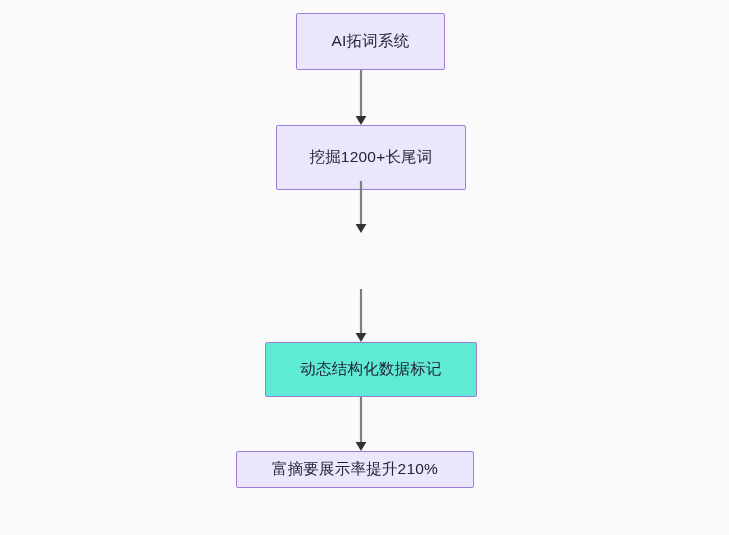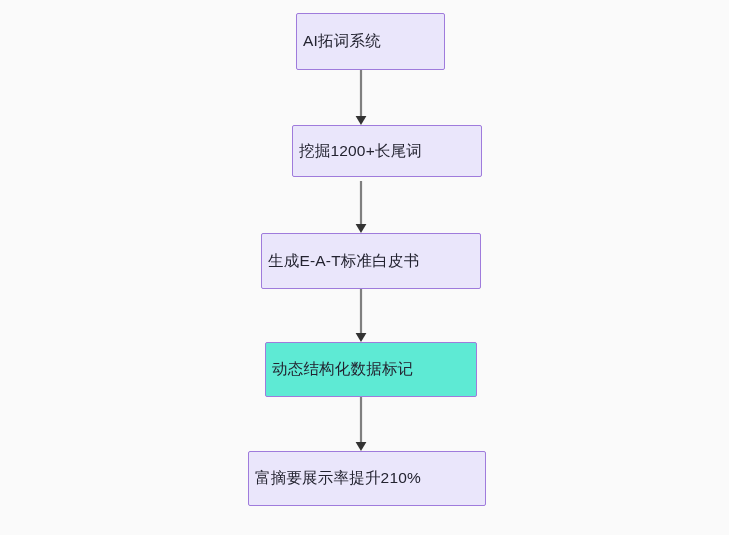--- a/index.html
+++ b/index.html
@@ -19,20 +19,21 @@
     height: 535px;
   }
   .node {
     position: absolute;
     box-sizing: border-box;
     background: #eae6fb;
     border: 1.6px solid #9f7bdc;
     border-radius: 2px;
     display: flex;
     align-items: center;
+    justify-content: center;
     color: #232330;
     font-size: 15.5px;
     line-height: 1.2;
     letter-spacing: 0.2px;
     white-space: nowrap;
   }
   .node-label {
     display: block;
     padding: 0 6px;
   }
@@ -48,33 +49,30 @@
 </style>
 </head>
 <body>
 
 <div id="flowchart">
 
   <div class="node" id="node-n1" style="left: 296px; top: 13px; width: 149px; height: 57px; background: rgb(234, 230, 251); border-color: rgb(159, 123, 220); color: rgb(35, 35, 48);">
     <span class="node-label">AI拓词系统</span>
   </div>
 
-  <div class="node" id="node-n2" style="left: 292px; top: 125px; width: 190px; height: 52px; background: rgb(234, 230, 251); border-color: rgb(159, 123, 220); color: rgb(35, 35, 48);">
+  <div class="node" id="node-n2" style="left: 276px; top: 125px; width: 190px; height: 65px; background: rgb(234, 230, 251); border-color: rgb(159, 123, 220); color: rgb(35, 35, 48);">
     <span class="node-label">挖掘1200+长尾词</span>
   </div>
 
-  <div class="node" id="node-n3" style="left: 261px; top: 233px; width: 220px; height: 56px; background: rgb(234, 230, 251); border-color: rgb(159, 123, 220); color: rgb(35, 35, 48);">
-    <span class="node-label">生成E-A-T标准白皮书</span>
-  </div>
 
   <div class="node" id="node-n4" style="left: 265px; top: 342px; width: 212px; height: 55px; background: #5eead4; border-color: rgb(159, 123, 220); color: rgb(35, 35, 48);">
     <span class="node-label">动态结构化数据标记</span>
   </div>
 
-  <div class="node" id="node-n5" style="left: 248px; top: 451px; width: 238px; height: 55px; background: rgb(234, 230, 251); border-color: rgb(159, 123, 220); color: rgb(35, 35, 48);">
+  <div class="node" id="node-n5" style="left: 236px; top: 451px; width: 238px; height: 37px; background: rgb(234, 230, 251); border-color: rgb(159, 123, 220); color: rgb(35, 35, 48);">
     <span class="node-label">富摘要展示率提升210%</span>
   </div>
 
   <div class="edge" id="edge-e1" style="left: 351px; top: 70px; height: 55px;">
       <svg width="20" height="55" viewBox="0 0 20 55">
         <line x1="10" y1="0" x2="10" y2="47" stroke="#7f7f7f" stroke-width="2.2"></line>
         <polygon points="10,55 4.6,46 15.4,46" fill="#333333"></polygon>
       </svg>
     </div>
   <div class="edge" id="edge-e2" style="left: 351px; top: 181px; height: 52px;">

